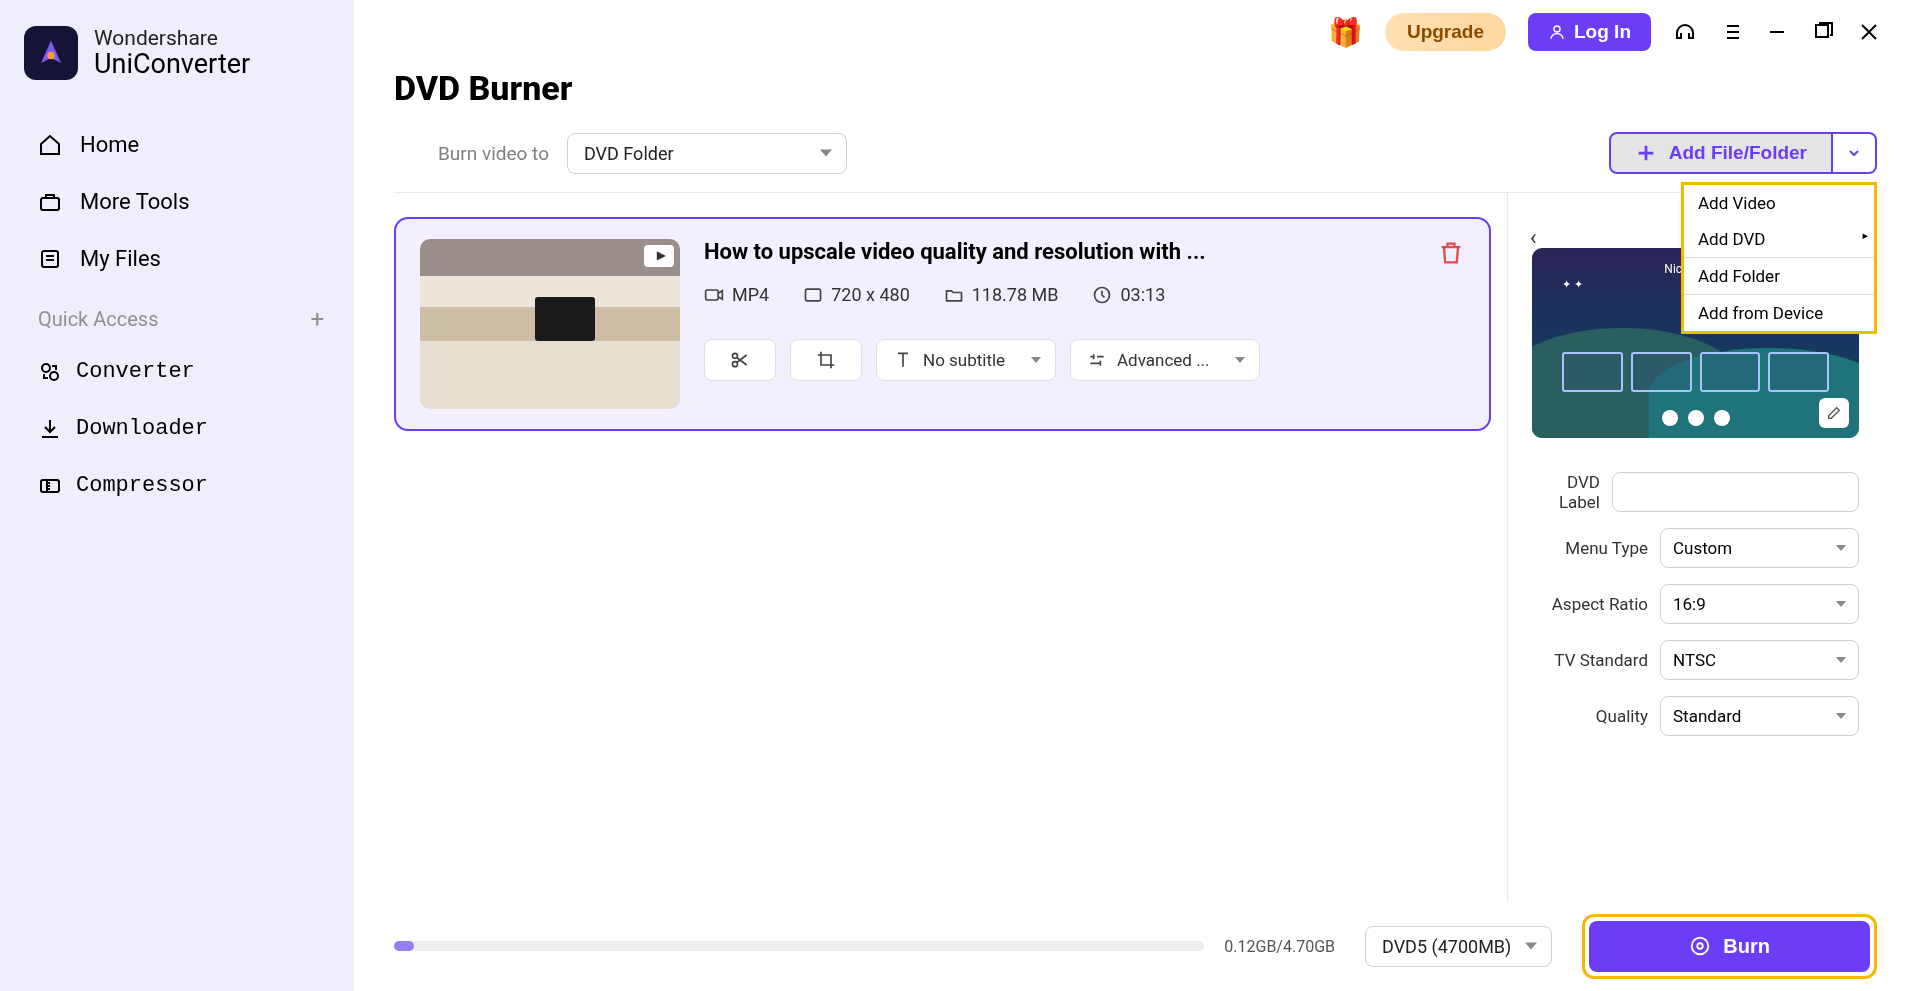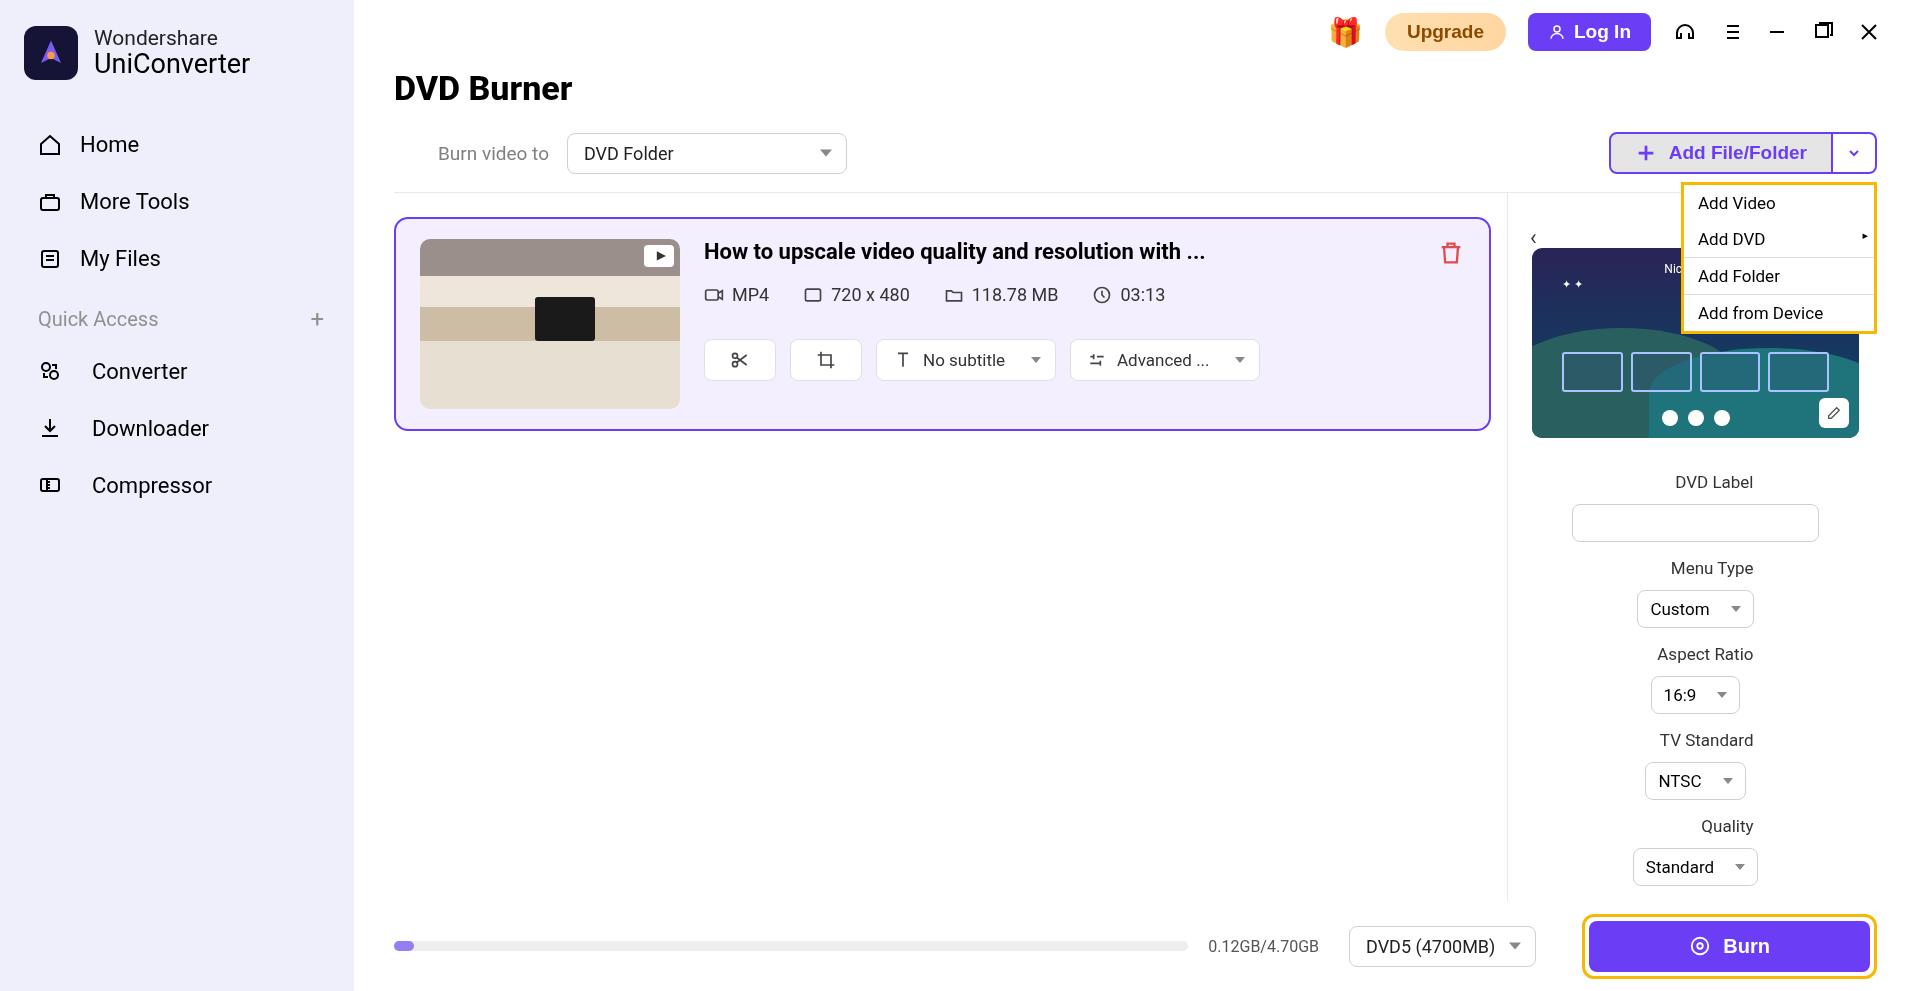--- a/index.html
+++ b/index.html
@@ -9,21 +9,21 @@
 .logo { display: flex; align-items: center; gap: 16px; padding: 0 28px 36px 24px; }
 .logo-badge { width: 54px; height: 54px; background: #161436; border-radius: 12px; display: flex; align-items: center; justify-content: center; }
 .logo-text { line-height: 1.1; }
 .logo-brand { font-size: 21px; color: #222; }
 .logo-name { font-size: 27px; font-weight: 400; color: #000; }
 .nav { padding: 0 24px; }
 .nav-item { display: flex; align-items: center; gap: 18px; padding: 16px 14px; font-size: 22px; color: #000; cursor: pointer; border-radius: 8px; }
 .nav-icon { width: 24px; height: 24px; stroke: #000; fill: none; stroke-width: 2; }
 .quick-access { display: flex; align-items: center; justify-content: space-between; padding: 18px 30px 10px 38px; color: #909090; font-size: 20px; }
 .qa-items { padding: 0 24px; }
-.qa-item { display: flex; align-items: flex-start; gap: 30px; padding: 16px 14px; font-size: 22px; cursor: pointer; border-radius: 8px; }
+.qa-item { display: flex; align-items: flex-end; gap: 14px; padding: 16px 14px; font-size: 22px; cursor: pointer; border-radius: 8px; font-family: Liberation Mono, monospace; }
 
 .main { flex: 1; display: flex; flex-direction: column; position: relative; }
 .topbar { display: flex; justify-content: flex-end; align-items: center; padding: 16px 26px 8px 0; gap: 22px; height: 56px; }
 .gift-icon { font-size: 28px; }
 .upgrade-btn { background: linear-gradient(90deg,#ffe0b0,#ffd6a0); color: #8b4a00; font-weight: 700; padding: 8px 22px; border-radius: 20px; font-size: 19px; border: none; cursor: pointer; }
 .login-btn { background: #6b3df5; color: #fff; padding: 8px 20px; border-radius: 8px; font-size: 19px; font-weight: 600; border: none; cursor: pointer; display: flex; align-items: center; gap: 8px; }
 .top-ico { width: 24px; height: 24px; stroke: #000; fill: none; stroke-width: 2; cursor: pointer; }
 
 .content { flex: 1; padding: 12px 30px 0 40px; display: flex; flex-direction: column; }
 .page-title { font-size: 34px; font-weight: 800; margin-bottom: 24px; }
@@ -66,33 +66,33 @@
 .hills { position:absolute; bottom:0; left:0; right:0; height:100px; }
 .hill1 { position:absolute; bottom:0; left:-30px; width:240px; height:110px; background:#2a5f5f; border-radius:50% 50% 0 0;}
 .hill2 { position:absolute; bottom:0; right:-30px; width:240px; height:90px; background:#1e747a; border-radius:50% 50% 0 0;}
 .chapter-boxes { position:absolute; bottom:46px; left:30px; right:30px; display:flex; gap:8px;}
 .chbox { flex:1; height:40px; border:2px solid #a7c4ff; border-radius:3px; background:rgba(50,80,120,0.3);}
 .controls { position:absolute; bottom:12px; left:50%; transform:translateX(-50%); display:flex; gap:10px;}
 .ctrl { width:16px;height:16px; background:#fff; border-radius:50%;}
 .edit-badge { position:absolute; right:10px; bottom:10px; width:30px;height:30px; background:#fff; border-radius:6px; display:flex;align-items:center;justify-content:center;}
 
 .settings { margin-top: 34px; display:flex; flex-direction:column; gap:16px;}
-.setting-row { display:flex; align-items:center; gap:12px;flex-direction:column;}
+.setting-row { display:flex; align-items:center; gap:12px;}
 .setting-label { width:116px; text-align:right; color:#333; font-size:17px;}
 .setting-input { flex:1; border:1px solid #d0d0d0; border-radius:8px; padding:8px 12px; font-size:17px; height:40px;}
 .setting-select { flex:1; border:1px solid #d0d0d0; border-radius:8px; padding:8px 43px 8px 12px; font-size:17px; background:#fff; position:relative; cursor:pointer; height:40px; display:flex; align-items:center;}
 .setting-select::after { content:''; position:absolute; right:12px; top:50%; width:0;height:0; border-left:5px solid transparent; border-right:5px solid transparent; border-top:6px solid #888; transform:translateY(-50%);}
 
 .bottombar { height: 90px; border-top: none; display:flex; align-items:center; padding: 0 30px 0 40px;}
 .progress-wrap { flex:1; display:flex; align-items:center;}
 .progress-bar { flex:1; height:10px; background:#eee; border-radius:5px; position:relative; margin-right:20px;}
 .progress-fill { position:absolute; left:0; top:0; bottom:0; width:2.5%; background:#957ff0; border-radius:5px;}
 .progress-text { color:#555; font-size:16px;}
 .disc-select { margin-left: 30px; }
-.burn-btn-wrap { margin-left: 46px; border: 3px solid #f6b800; border-radius: 12px; padding: 4px;}
+.burn-btn-wrap { margin-left: 30px; border: 3px solid #f6b800; border-radius: 12px; padding: 4px;}
 .burn-btn { background:#6b3df5; color:#fff; padding: 14px 100px; border-radius: 8px; font-size:20px; font-weight:600; border:none; cursor:pointer; display:flex; align-items:center; gap:12px;}
 
 .body-row { display:flex; flex:1; border-top: 1px solid #eaeaea; overflow: hidden;}
 .center-col { flex:1; padding: 24px 16px 0 0;}
 svg.mi { width:20px; height:20px; stroke:#444; fill:none; stroke-width:2;}
 .plus-ico { width:22px;height:22px;stroke:#6b3df5;stroke-width:3;fill:none;}
 </style>
 </head>
 <body>
 

